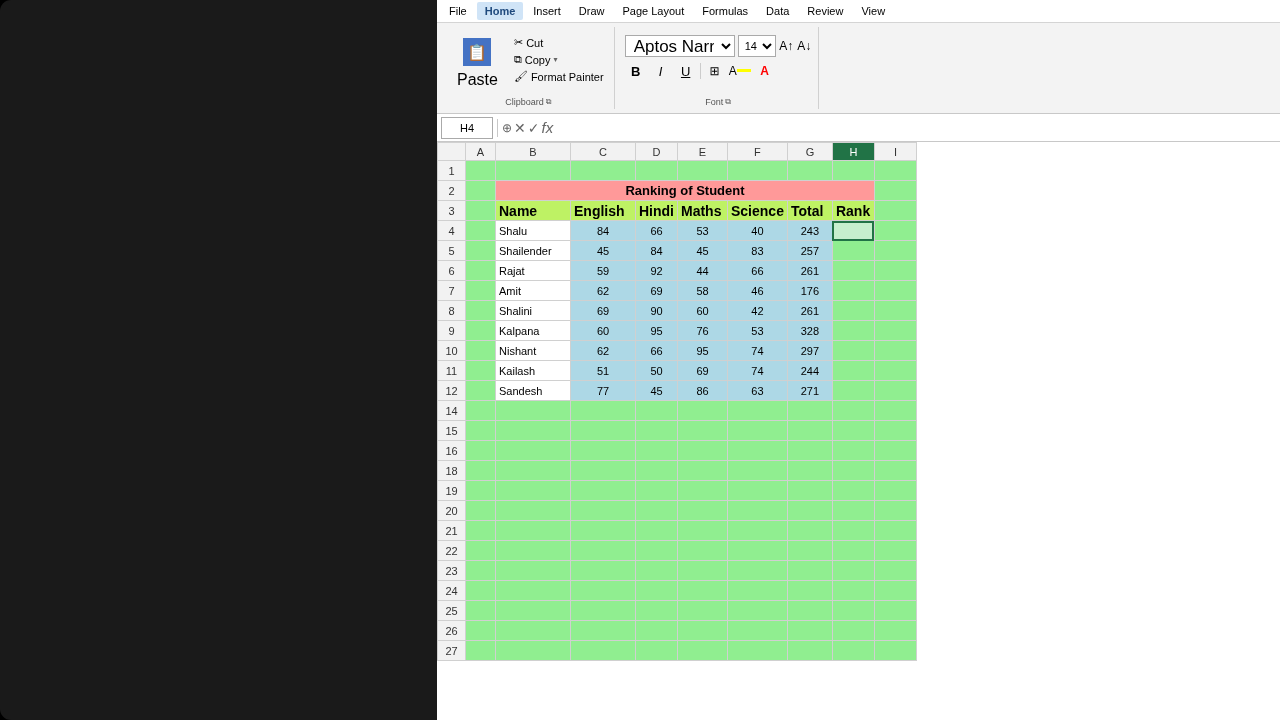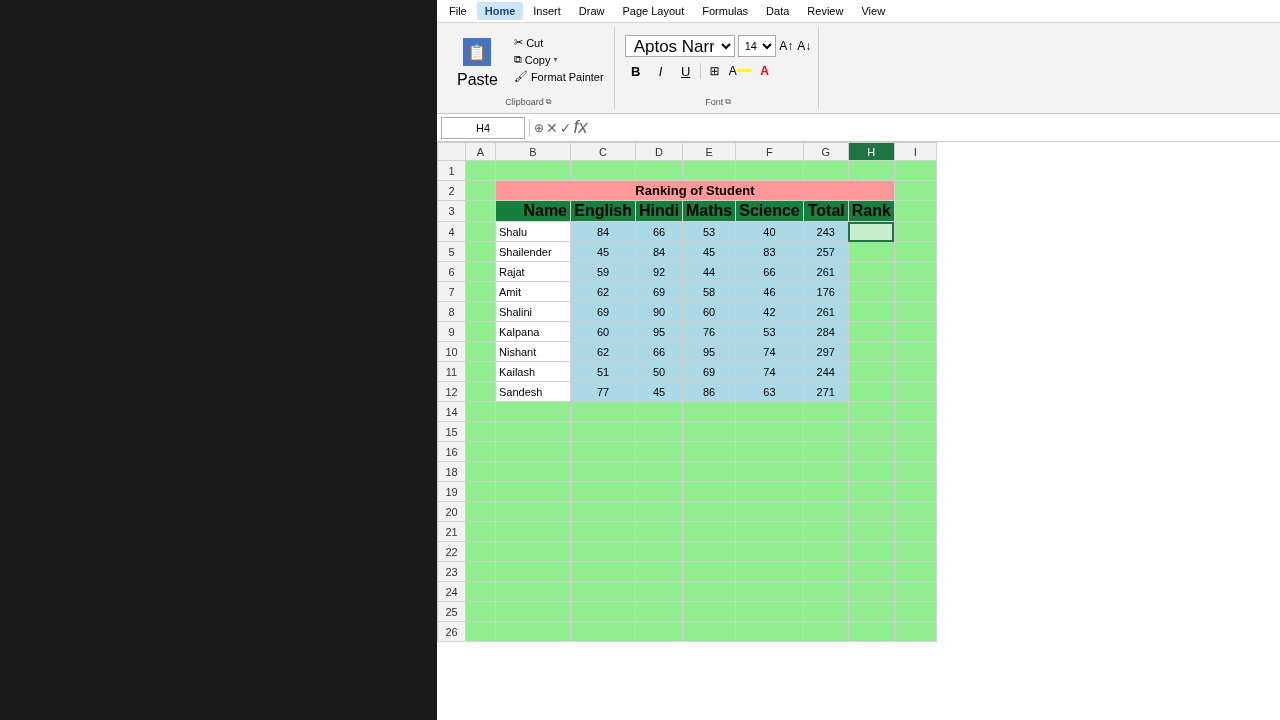--- a/index.html
+++ b/index.html
@@ -108,21 +108,21 @@
       display: flex;
       align-items: center;
       border-bottom: 1px solid #c8c8c8;
       background: #fff;
       padding: 2px 4px;
       gap: 4px;
       height: 28px;
     }
 
     .name-box {
-      width: 84px;
+      width: 52px;
       height: 22px;
       border: 1px solid #aaa;
       font-size: 11px;
       padding: 0 4px;
       text-align: center;
     }
 
     .formula-bar-divider {
       width: 1px;
       height: 18px;
@@ -131,21 +131,21 @@
 
     .formula-bar-icons {
       display: flex;
       gap: 2px;
       align-items: center;
     }
 
     .fx-label {
       font-style: italic;
       color: #666;
-      font-size: 18px;
+      font-size: 15px;
       cursor: pointer;
     }
 
     .formula-input {
       flex: 1;
       border: none;
       outline: none;
       font-size: 12px;
       height: 20px;
     }
@@ -210,24 +210,24 @@
     .cell.title-cell {
       background: #ff9999;
       text-align: center;
       font-weight: bold;
       font-size: 13px;
       color: #000;
     }
 
     
     .cell.header-cell {
-      background: #15803d;
-      text-align: right;
+      background: #bef264;
+      text-align: left;
       font-weight: bold;
-      font-size: 16px;
+      font-size: 14px;
       color: #000;
     }
 
     
     .cell.data-name {
       background: #fff;
       font-size: 11px;
       color: #000;
       margin-left: 35px;
     }
@@ -262,21 +262,21 @@
       justify-content: center;
       margin-top: auto;
       font-size: 9px;
       color: #555;
       gap: 2px;
     }
   </style>
 </head>
 <body>
 
-<div style="position: relative; width: 1280px; height: 720px; background: #1a1a1a;">
+<div style="position: relative; width: 1280px; height: 720px; background: #1a1a1a; border-radius: 11px;">
 
   <div class="excel-window" data-name="excel-window">
 
     <div class="menu-bar" data-name="menu-bar">
       <span class="menu-item" data-name="menu-file">File</span>
       <span class="menu-item active" data-name="menu-home">Home</span>
       <span class="menu-item" data-name="menu-insert">Insert</span>
       <span class="menu-item" data-name="menu-draw">Draw</span>
       <span class="menu-item" data-name="menu-page-layout">Page Layout</span>
       <span class="menu-item" data-name="menu-formulas">Formulas</span>
@@ -490,21 +490,21 @@
           </tr>
 
           <tr data-name="table-row">
             <td class="row-header" data-name="row-header-9">9</td>
             <td class="cell" data-name="cell-a9"></td>
             <td class="cell data-name" data-name="cell-b9-name">Kalpana</td>
             <td class="cell data-num" data-name="cell-c9">60</td>
             <td class="cell data-num" data-name="cell-d9">95</td>
             <td class="cell data-num" data-name="cell-e9">76</td>
             <td class="cell data-num" data-name="cell-f9">53</td>
-            <td class="cell data-num" data-name="cell-g9">284</td>
+            <td class="cell data-num" data-name="cell-g9">328</td>
             <td class="cell" data-name="cell-h9"></td>
             <td class="cell" data-name="cell-i9"></td>
           </tr>
 
           <tr data-name="table-row">
             <td class="row-header" data-name="row-header-10">10</td>
             <td class="cell" data-name="cell-a10"></td>
             <td class="cell data-name" data-name="cell-b10-name">Nishant</td>
             <td class="cell data-num" data-name="cell-c10">62</td>
             <td class="cell data-num" data-name="cell-d10">66</td>
@@ -678,18 +678,30 @@
               <td class="cell"></td>
               <td class="cell"></td>
               <td class="cell"></td>
               <td class="cell"></td>
               <td class="cell"></td>
               <td class="cell"></td>
               <td class="cell"></td>
               <td class="cell"></td>
               <td class="cell"></td>
             </tr>
+          <tr data-name="table-row">
+              <td class="row-header" data-name="row-header-27">27</td>
+              <td class="cell"></td>
+              <td class="cell"></td>
+              <td class="cell"></td>
+              <td class="cell"></td>
+              <td class="cell"></td>
+              <td class="cell"></td>
+              <td class="cell"></td>
+              <td class="cell"></td>
+              <td class="cell"></td>
+            </tr>
         </tbody>
       </table>
     </div>
 
   </div>
 </div>
 
 </body></html>

